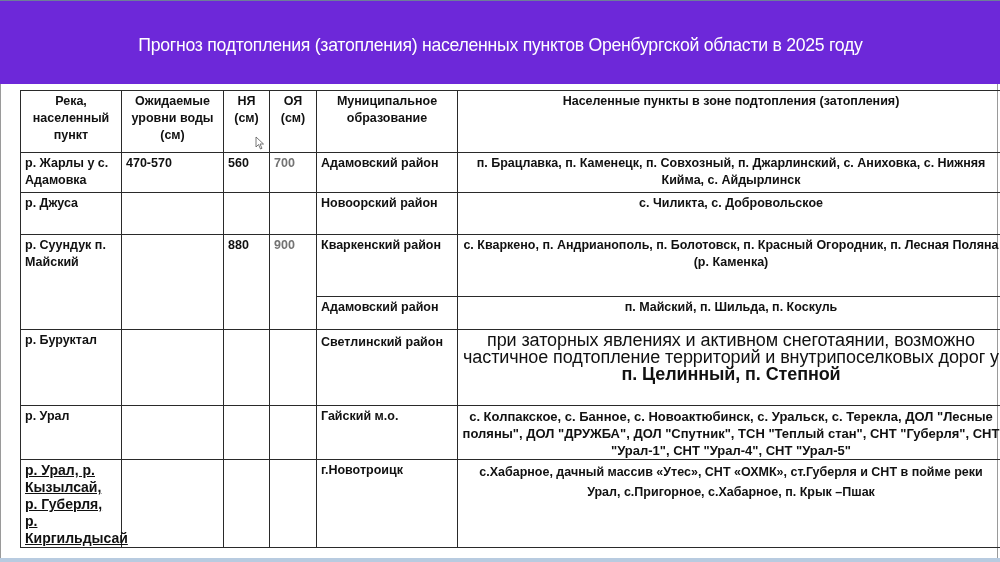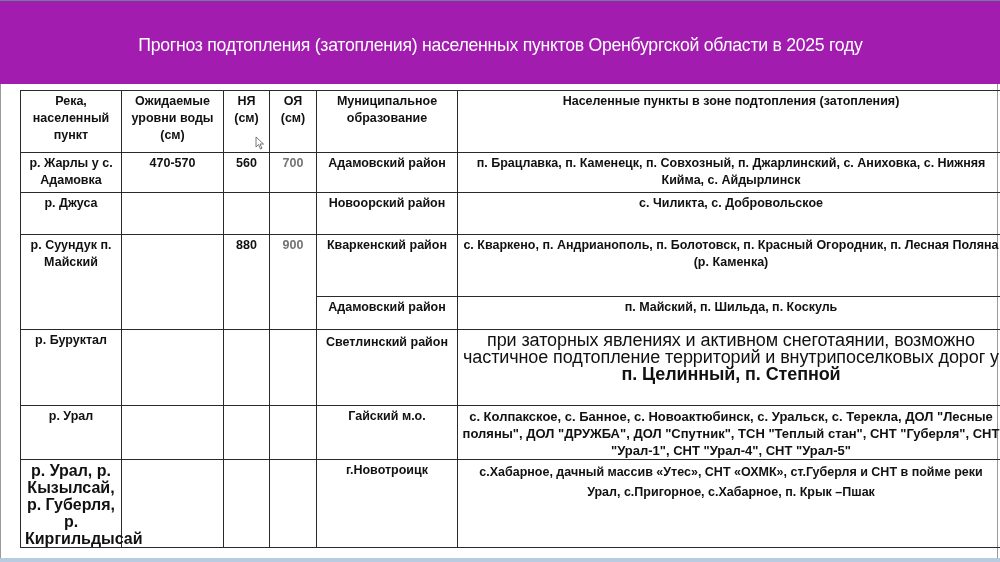--- a/index.html
+++ b/index.html
@@ -8,21 +8,21 @@
       background: #ffffff;
       font-family: "Liberation Sans", sans-serif;
     }
     .slide-frame {
       position: absolute; left: 0; top: 0; width: 998px; height: 560px;
       border-left: 1px solid #9a9a9a; border-right: 1px solid #9a9a9a;
       box-sizing: border-box;
     }
     .header-banner {
       position: absolute; left: 0; top: 0; width: 1000px; height: 84px;
-      background: #a21caf;
+      background: #6d28d9;
       border-top: 1px solid #6d7e98;
       box-sizing: border-box;
       display: flex; align-items: center; justify-content: center;
     }
     .header-banner h1 {
       margin: 0; color: #ffffff; font-weight: normal;
       font-size: 19px; letter-spacing: -0.3px;
       font-family: "Liberation Sans", sans-serif;
       transform: scaleX(0.93);
       padding-top: 4px;
@@ -36,27 +36,27 @@
       border-collapse: collapse; table-layout: fixed;
       font-size: 12.5px; color: #111;
     }
     table.forecast th, table.forecast td {
       border: 1.5px solid #2a2a2a;
       padding: 2px 4px 0 4px;
       vertical-align: top;
       line-height: 17px;
     }
     table.forecast th { font-weight: bold; text-align: center; }
-    td.c { text-align: center; font-weight: bold; }
+    td.c { text-align: left; font-weight: bold; }
     td.l { text-align: center; font-weight: bold; padding-left: 6px; }
     td.red { color: #737373; }
     td.note { font-weight: normal; font-size: 18px; line-height: 20px; letter-spacing: -0.1px; }
     td.note b { font-weight: bold; }
     td.gai { line-height: 17.5px; font-size: 13px; }
-    td.small { font-size: 16px; line-height: 15px; }
+    td.small { font-size: 14px; line-height: 15px; text-decoration: underline; }
     .cursor {
       position: absolute; left: 255px; top: 136px; width: 10px; height: 14px;
     }
   </style>
 </head>
 <body>
 
 <div class="slide-frame"></div>
 
 <div class="header-banner">

